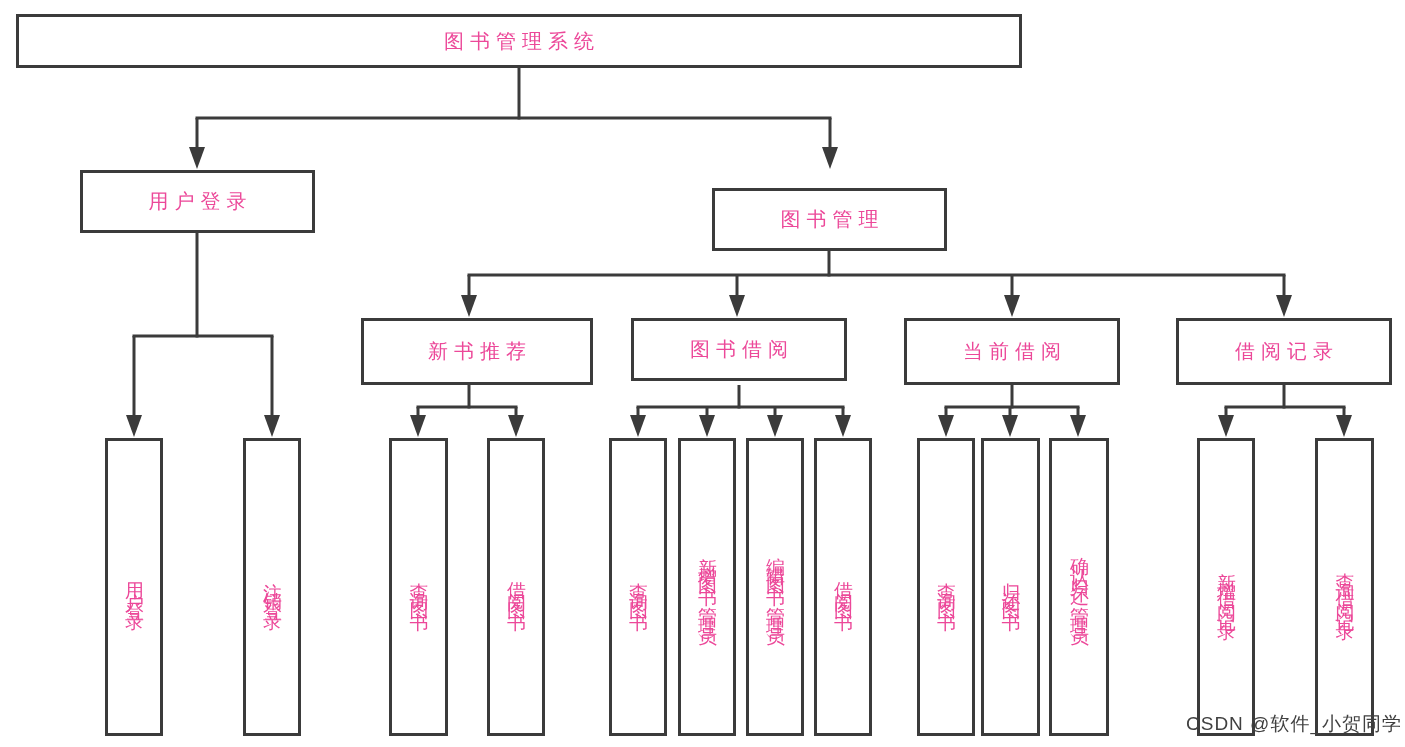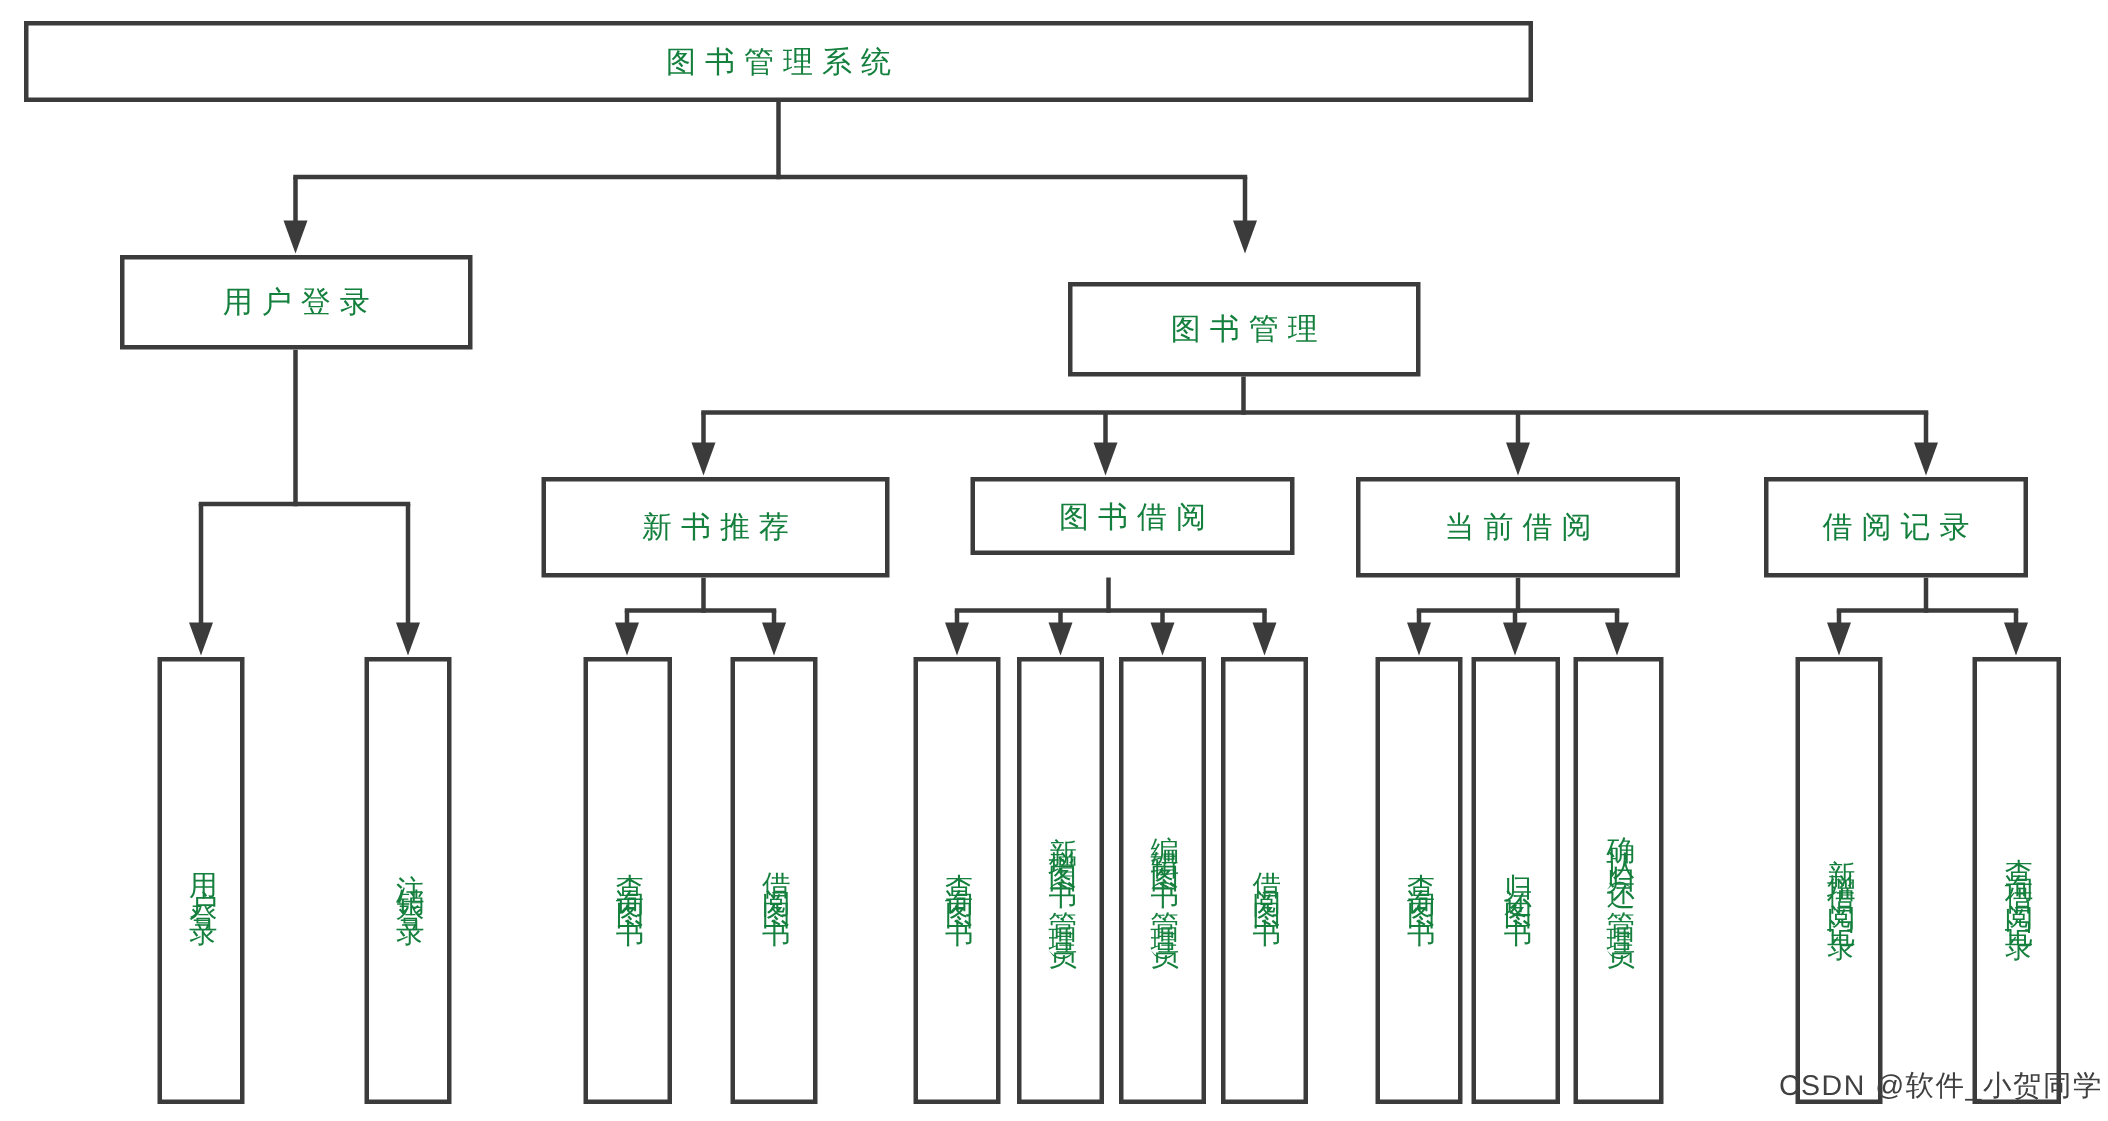--- a/index.html
+++ b/index.html
@@ -29,21 +29,21 @@
     fill: #3b3b3b;
   }
   .box {
     position: absolute;
     box-sizing: border-box;
     background: #ffffff;
     border: 3px solid #3b3b3b;
     display: flex;
     align-items: center;
     justify-content: center;
-    color: #15803d;
+    color: #ec4899;
     z-index: 2;
   }
   .hbox span {
     font-size: 20px;
     letter-spacing: 6px;
     text-indent: 6px;
     white-space: nowrap;
   }
   .vbox span {
     writing-mode: vertical-rl;
@@ -151,27 +151,27 @@
   <div class="box hbox" style="left:80px; top:170px; width:235px; height:63px;">
     <span>用户登录</span>
   </div>
   <div class="box hbox" style="left:712px; top:170px; width:235px; height:63px;margin-top:18px;">
     <span>图书管理</span>
   </div>
 
   <div class="box hbox" style="left:361px; top:318px; width:232px; height:67px;font-family:Liberation Serif, serif;">
     <span>新书推荐</span>
   </div>
-  <div class="box hbox" style="left:631px; top:318px; width:216px; height:52px;margin-left:16px;">
+  <div class="box hbox" style="left:631px; top:318px; width:216px; height:63px;">
     <span>图书借阅</span>
   </div>
   <div class="box hbox" style="left:904px; top:318px; width:216px; height:67px;">
     <span>当前借阅</span>
   </div>
-  <div class="box hbox" style="left:1176px; top:318px; width:176px; height:67px;">
+  <div class="box hbox" style="left:1176px; top:318px; width:216px; height:67px;">
     <span>借阅记录</span>
   </div>
 
   <div class="box vbox" style="left:105px; top:438px; width:58px; height:298px;">
     <span>用户登录</span>
   </div>
   <div class="box vbox" style="left:243px; top:438px; width:58px; height:298px;">
     <span>注销登录</span>
   </div>
 

